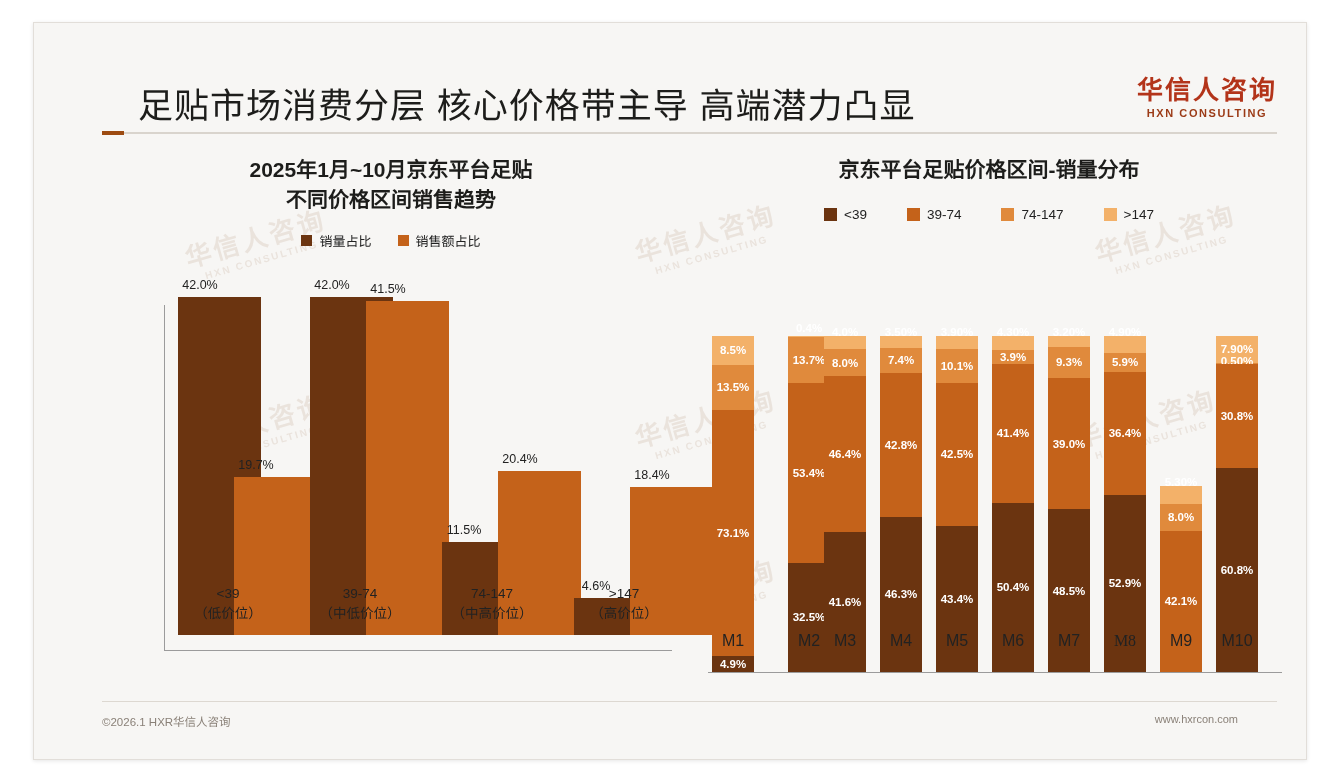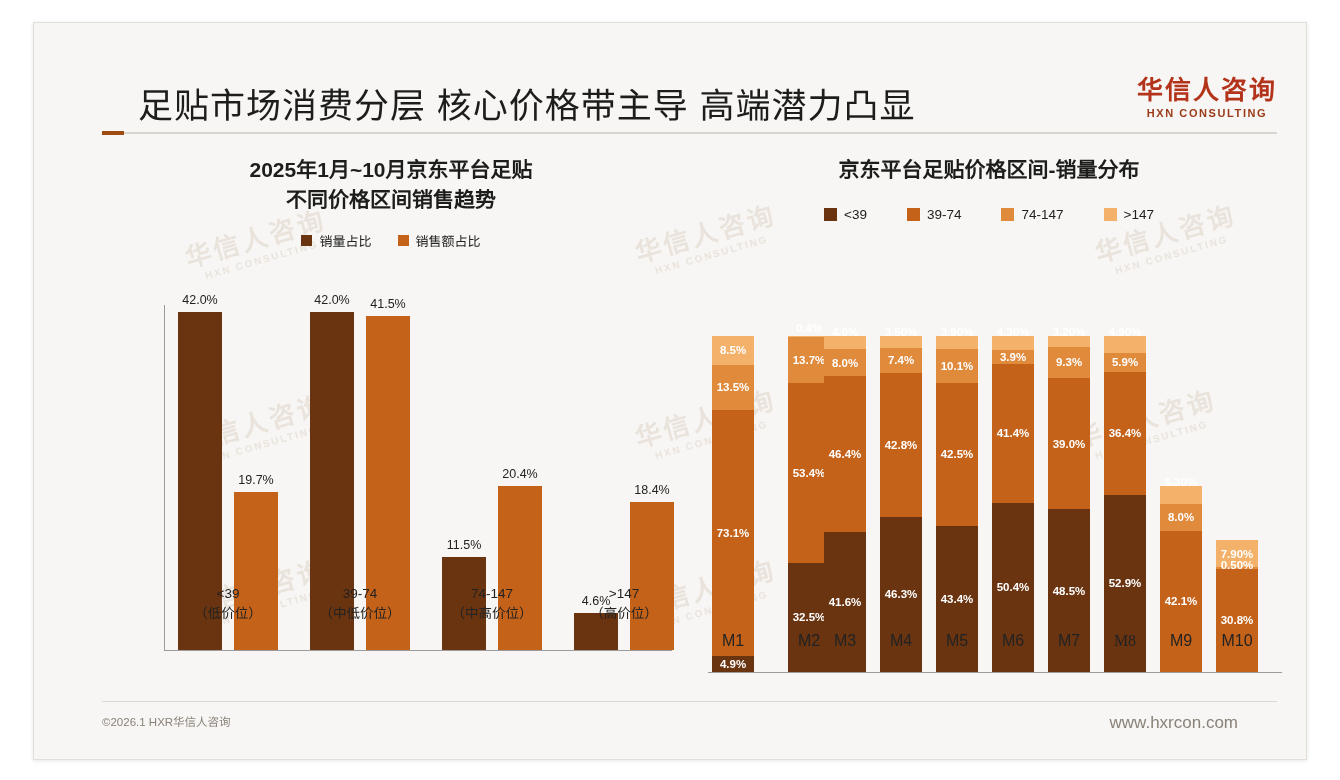--- a/index.html
+++ b/index.html
@@ -46,21 +46,21 @@
   .legend.right{gap:40px;margin-top:22px;}
   .legend-item{display:flex;align-items:center;gap:7px;font-size:13px;color:#222;}
   .legend-sw{width:11px;height:11px;display:inline-block;}
   .legend.right .legend-sw{width:13px;height:13px;}
   .legend.right .legend-item{font-size:13.5px;}
   
   .plot1{position:absolute;left:0;top:150px;width:570px;height:420px;}
   .axis-x{position:absolute;left:58px;right:4px;bottom:74px;height:1px;background:#9b9b9b;}
   .axis-y{position:absolute;left:58px;bottom:74px;width:1px;height:346px;background:#9b9b9b;}
   .group{position:absolute;bottom:75px;width:124px;}
-  .bar{position:absolute;bottom:0;width:44px;}
+  .bar{position:absolute;bottom:15px;width:44px;padding-left:39px;}
   .bar-lbl{
     position:absolute;width:60px;left:-8px;text-align:center;font-size:12.5px;color:#222;
   }
   .xtick{
     position:absolute;bottom:26px;width:124px;text-align:center;font-size:13.5px;color:#222;
     line-height:20px;
   }
   
   .plot2{position:absolute;left:0;top:150px;width:590px;height:420px;}
   .s-axis{position:absolute;left:14px;right:2px;bottom:52px;height:1px;background:#9b9b9b;}
@@ -69,21 +69,21 @@
   .seg span{
     position:absolute;left:0;right:0;top:50%;transform:translateY(-50%);
     text-align:center;font-size:11.5px;color:#ffffff;font-weight:bold;white-space:nowrap;
   }
   .sxtick{
     position:absolute;bottom:22px;width:42px;text-align:center;font-size:16px;color:#222;
   }
   
   .footer-rule{position:absolute;left:68px;top:678px;width:1175px;height:1px;background:#ddd8d1;}
   .footer-left{position:absolute;left:68px;top:690px;font-size:11.5px;color:#8a8178;}
-  .footer-right{position:absolute;right:68px;top:690px;font-size:17px;color:#8a8178;}
+  .footer-right{position:absolute;right:68px;top:690px;font-size:11px;color:#8a8178;}
 </style>
 </head>
 <body>
 
 <div class="slide">
   <div class="card">
 
     <div class="wm" style="left:150px;top:195px;">
       <div class="l1">华信人咨询</div>
       <div class="l2">HXN CONSULTING</div>
@@ -371,20 +371,23 @@
         <div class="scol" style="left:522px;">
           <div class="seg" style="height:26.6px;background:#f3b169">
               <span>7.90%</span>
             </div>
           <div class="seg" style="height:1.7px;background:#e08a3c">
               <span style="top:-2px">0.50%</span>
             </div>
           <div class="seg" style="height:103.5px;background:#c4621a">
               <span>30.8%</span>
             </div>
+          <div class="seg" style="height:204.2px;background:#6b3410">
+              <span>60.8%</span>
+            </div>
           <div class="sxtick" style="left:0;">M10</div>
         </div>
       </div>
     </div>
 
     <div class="footer-rule"></div>
     <div class="footer-left">©2026.1 HXR华信人咨询</div>
     <div class="footer-right">www.hxrcon.com</div>
   </div>
 </div>

